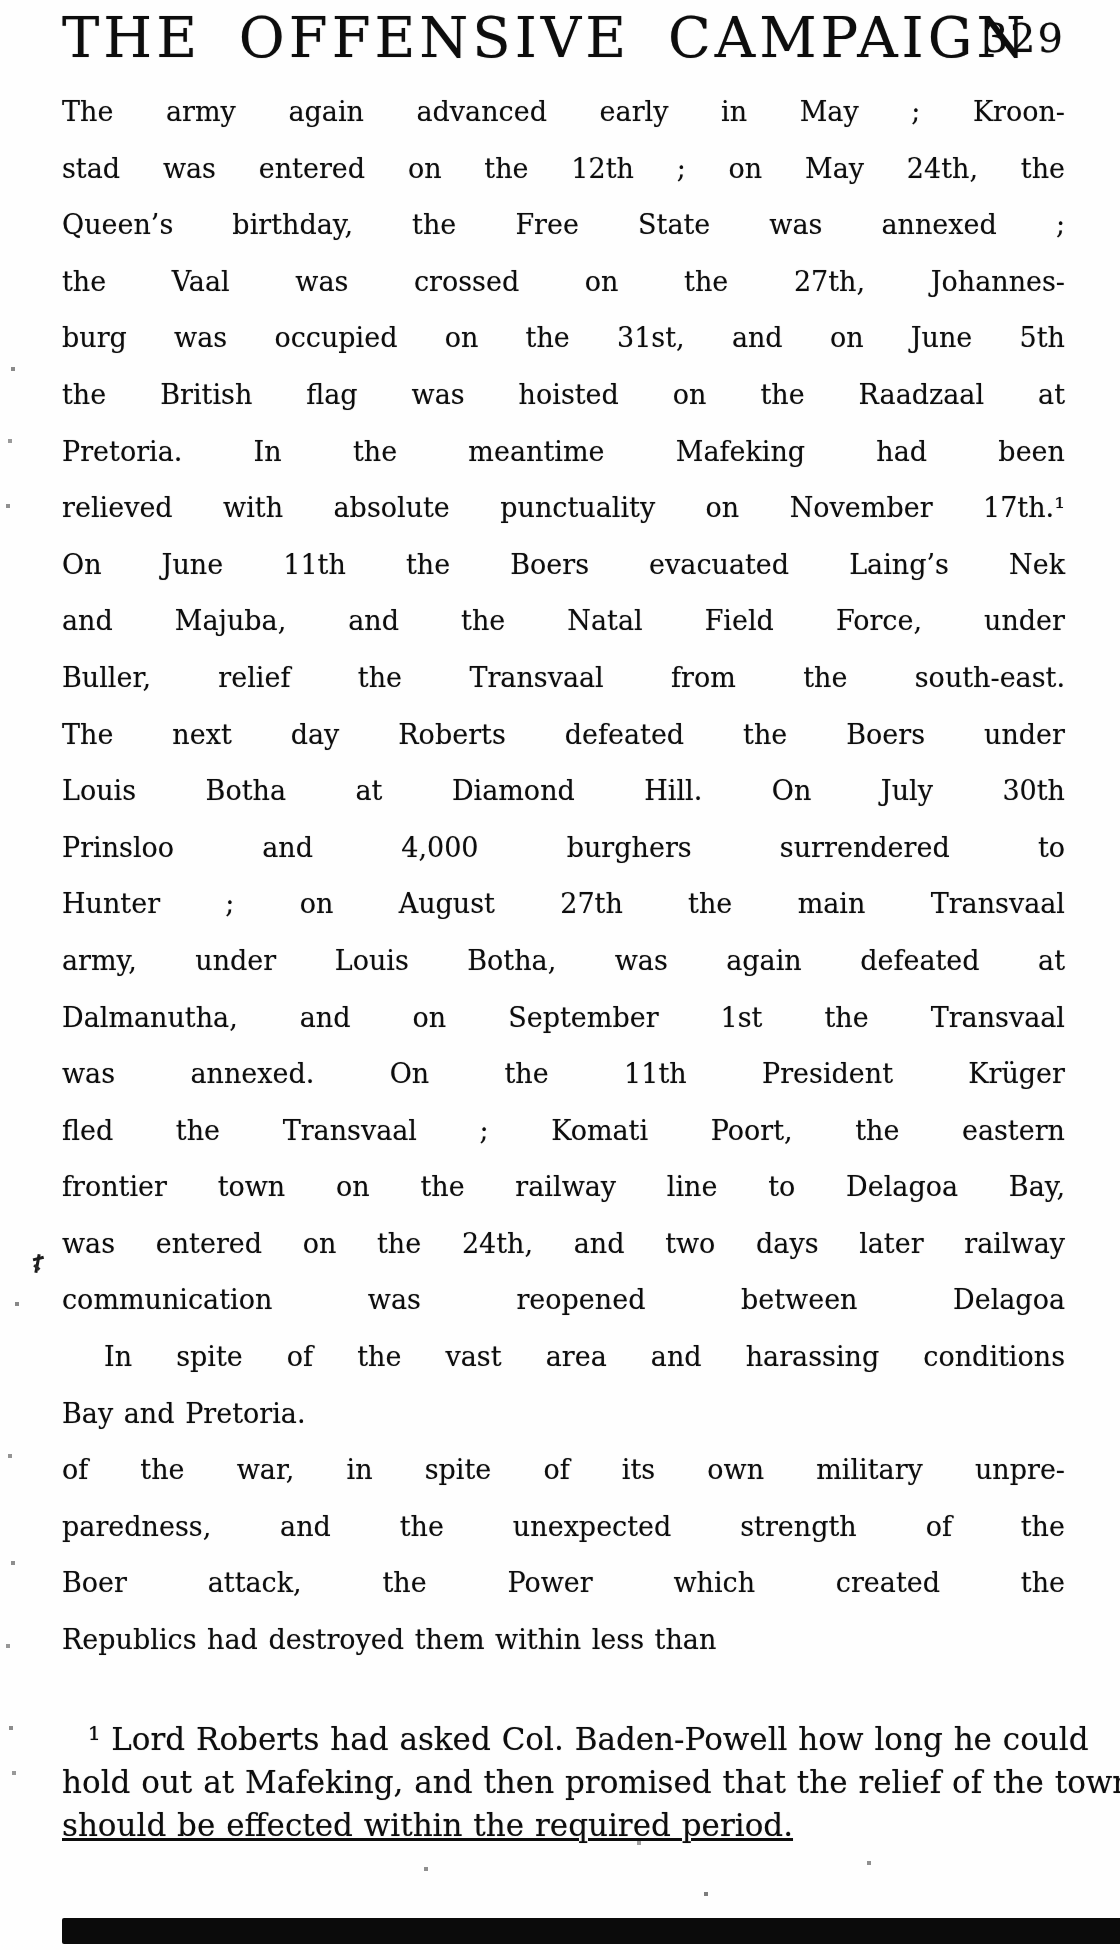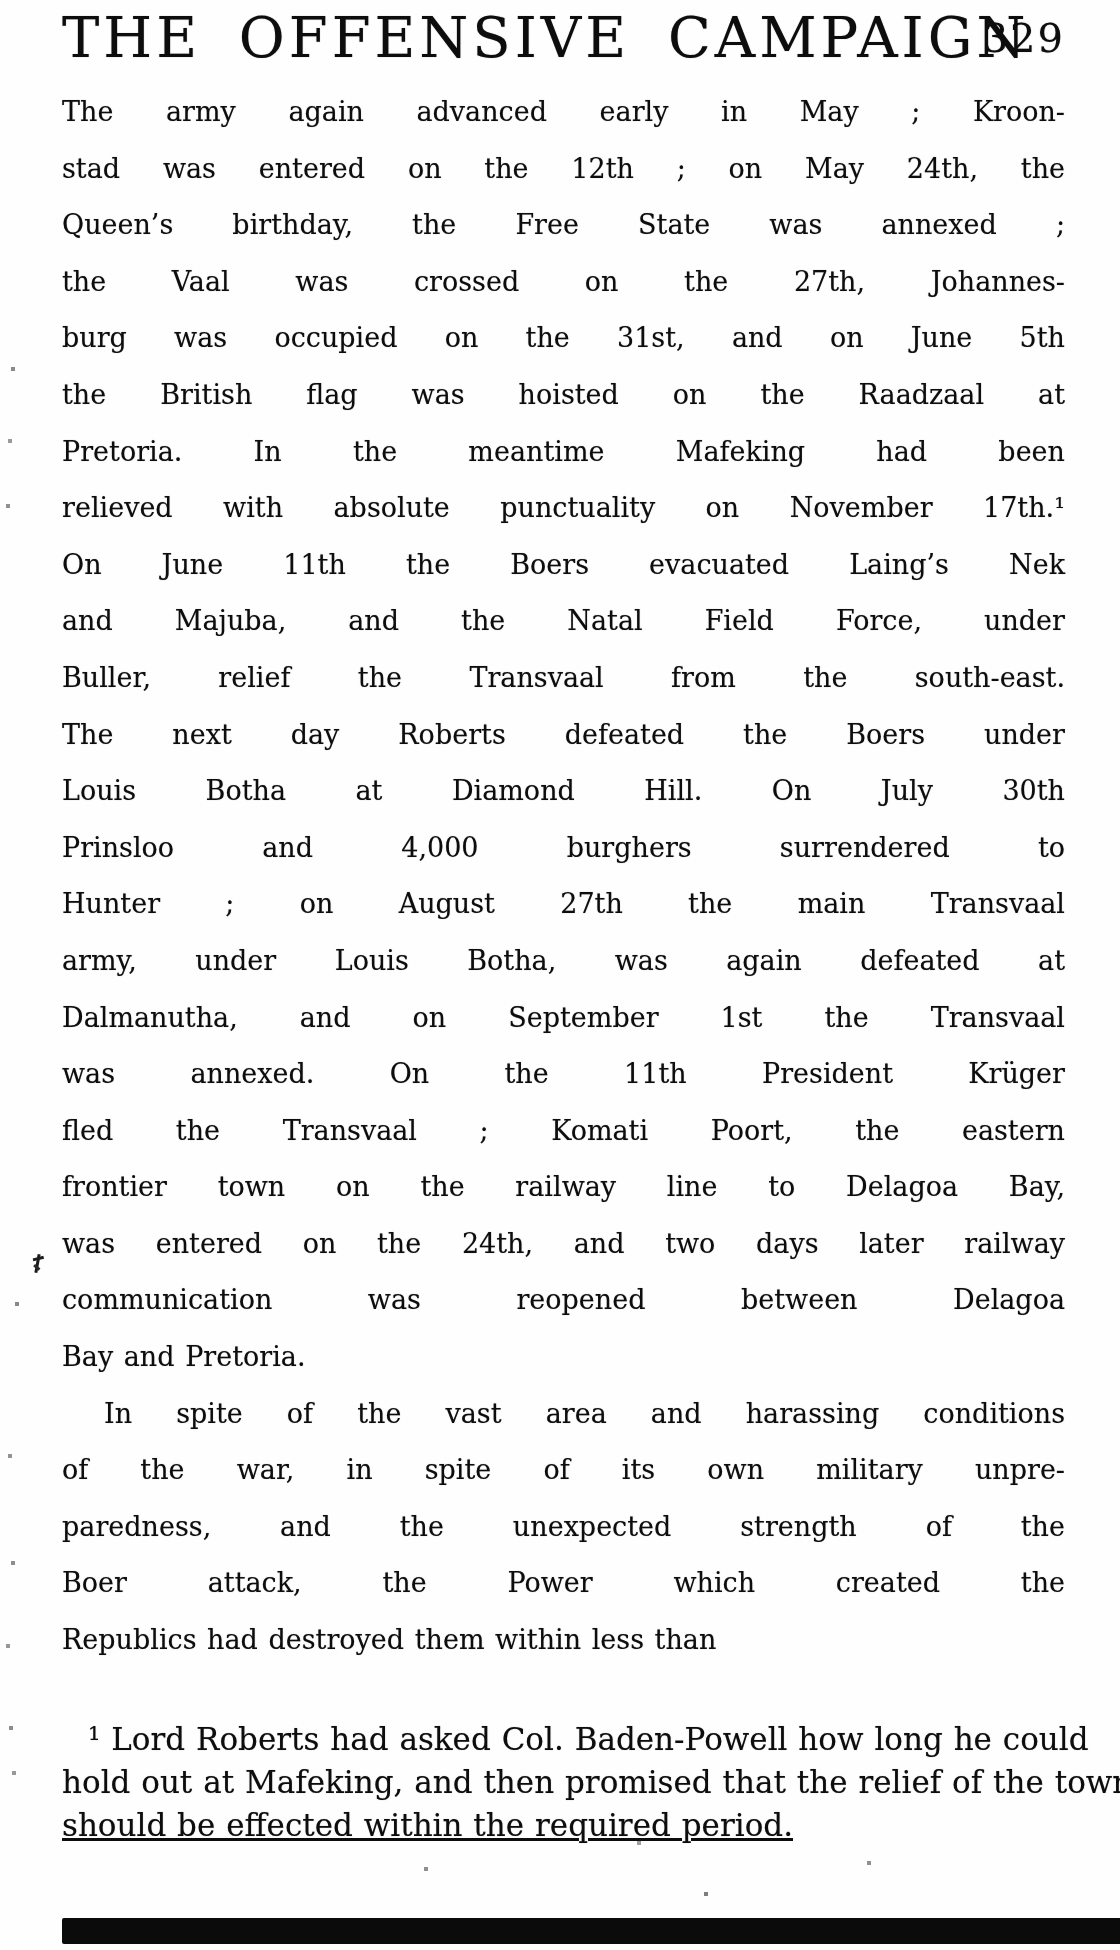--- a/index.html
+++ b/index.html
@@ -168,23 +168,23 @@
     <div class="bline">Louis Botha at Diamond Hill. On July 30th</div>
     <div class="bline">Prinsloo and 4,000 burghers surrendered to</div>
     <div class="bline">Hunter ; on August 27th the main Transvaal</div>
     <div class="bline">army, under Louis Botha, was again defeated at</div>
     <div class="bline">Dalmanutha, and on September 1st the Transvaal</div>
     <div class="bline">was annexed. On the 11th President Krüger</div>
     <div class="bline">fled the Transvaal ; Komati Poort, the eastern</div>
     <div class="bline">frontier town on the railway line to Delagoa Bay,</div>
     <div class="bline">was entered on the 24th, and two days later railway</div>
     <div class="bline">communication was reopened between Delagoa</div>
+    <div class="bline indent">In spite of the vast area and harassing conditions</div>
+
     <div class="bline last-of-para">Bay and Pretoria.</div>
-
-    <div class="bline indent">In spite of the vast area and harassing conditions</div>
     <div class="bline">of the war, in spite of its own military unpre-</div>
     <div class="bline">paredness, and the unexpected strength of the</div>
     <div class="bline">Boer attack, the Power which created the</div>
     <div class="bline last-of-para">Republics had destroyed them within less than</div>
   </div>
 
   <div class="footnote-block">
     <div class="fline indent">¹ Lord Roberts had asked Col. Baden-Powell how long he could</div>
     <div class="fline">hold out at Mafeking, and then promised that the relief of the town</div>
     <div class="fline last-of-para">should be effected within the required period.</div>

